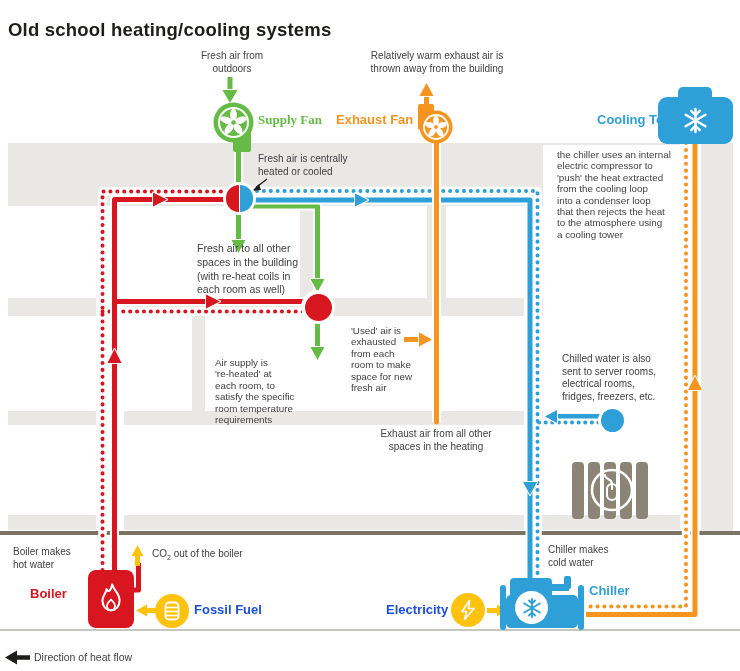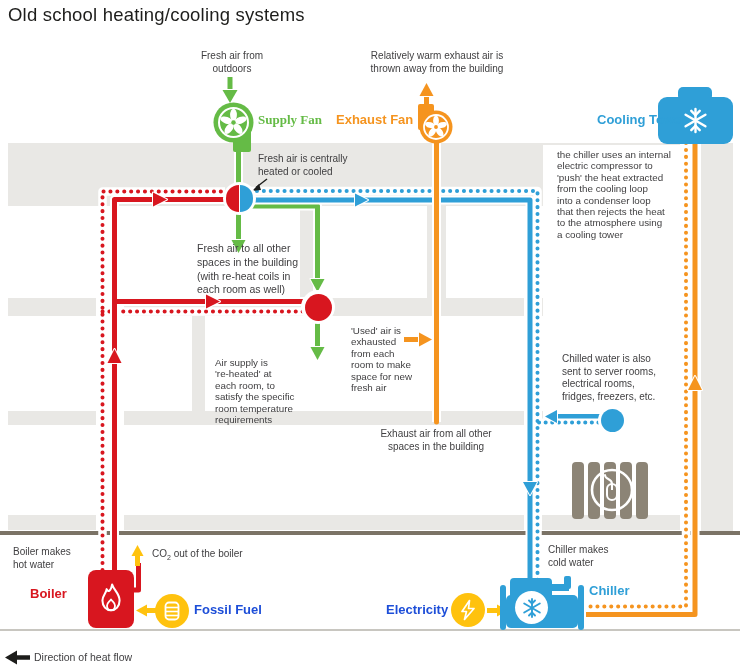--- a/index.html
+++ b/index.html
@@ -9,21 +9,21 @@
   .gray{background:#e9e8e5;}
   .white{background:#ffffff;}
   .note{font-size:10px;line-height:12.5px;white-space:pre-line;color:#414042;}
   .note.small{font-size:9.8px;line-height:11.4px;}
   .note.mid{font-size:10.5px;line-height:13.8px;}
   .note.center{text-align:center;}
   .lbl{font-size:13px;font-weight:bold;white-space:nowrap;}
   .lbl.right{text-align:left;}
   .green{color:#65bb46;} .orange{color:#f5941f;} .blue{color:#2f9fd7;}
   .red{color:#d8161f;} .yellow{color:#1d4ed8;}
-  #title{left:8px;top:4px;font-size:18.5px;font-weight:400;color:#1d1d1b;letter-spacing:.2px;}
+  #title{left:8px;top:19px;font-size:18.5px;font-weight:700;color:#1d1d1b;letter-spacing:.2px;}
   svg.overlay{position:absolute;left:0;top:0;pointer-events:none;}
   .circle{border-radius:50%;}
   sub{font-size:7px;}
 </style>
 </head>
 <body>
 
 <div id="stage">
 
   <div class="abs gray" style="left:8px;top:143px;width:725px;height:63px;"></div>
@@ -195,21 +195,21 @@
 exhausted
 from each
 room to make
 space for new
 fresh air</div>
   <div class="abs note" style="left:562px;top:353px;">Chilled water is also
 sent to server rooms,
 electrical rooms,
 fridges, freezers, etc.</div>
   <div class="abs note center" style="left:350px;top:428px;width:172px;">Exhaust air from all other
-spaces in the building</div>
+spaces in the heating</div>
   <div class="abs note" style="left:13px;top:546px;">Boiler makes
 hot water</div>
   <div class="abs note" style="left:548px;top:544px;">Chiller makes
 cold water</div>
   <div class="abs note" style="left:152px;top:548px;white-space:nowrap;"><span>CO</span><sub>2</sub><span> out of the boiler</span></div>
 
   <div class="abs circle white" style="left:223px;top:181.5px;width:33px;height:33px;">
     <div class="abs" style="left:3px;top:3px;width:12.7px;height:27px;background:#d8161f;border-radius:13.5px 0 0 13.5px;"></div>
     <div class="abs" style="left:17.3px;top:3px;width:12.7px;height:27px;background:#2f9fd7;border-radius:0 13.5px 13.5px 0;"></div>
   </div>

